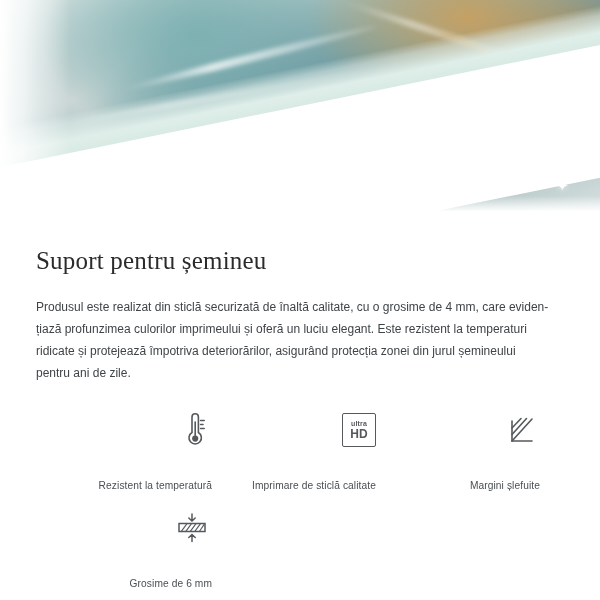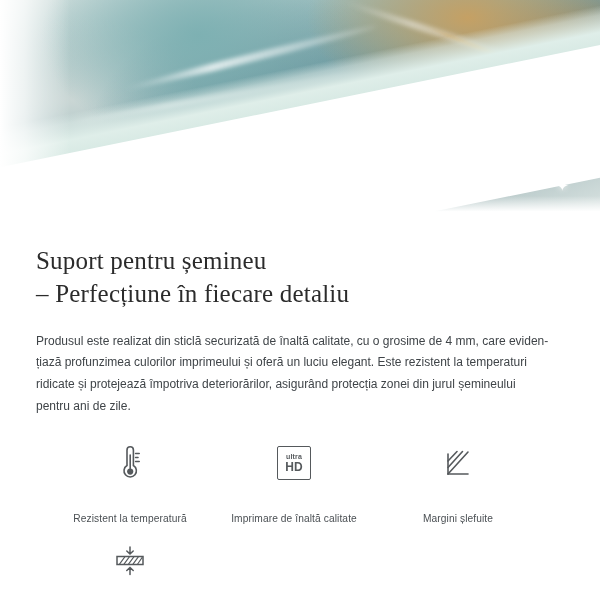--- a/index.html
+++ b/index.html
@@ -130,21 +130,21 @@
   .features {
     margin-top: 24px;
     display: grid;
     grid-template-columns: repeat(3, 1fr);
     row-gap: 16px;
     padding: 0 12px;
   }
   .feature {
     display: flex;
     flex-direction: column;
-    align-items: center;
+    align-items: flex-end;
     text-align: center;
   }
   .feature-icon {
     height: 42px;
     display: flex;
     align-items: center;
     justify-content: center;
     margin-bottom: 9px;
   }
   .feature-label {
@@ -188,21 +188,20 @@
     <div class="hero-left-fade"></div>
     <div class="hero-bottom-white"></div>
     <span class="sparkle sp1">✦</span>
     <span class="sparkle sp2">✦</span>
     <span class="sparkle sp3">✦</span>
   </div>
 
   <div class="content">
     <h1 class="title">
       <span>Suport pentru șemineu</span>
-      <span class="line2">– Perfecțiune în fiecare detaliu</span>
     </h1>
 
     <p class="body-text">Produsul este realizat din sticlă securizată de înaltă calitate, cu o grosime de 4 mm, care eviden­țiază profunzimea culorilor imprimeului și oferă un luciu elegant. Este rezistent la temperaturi ridicate și protejează împotriva deteriorărilor, asigurând protecția zonei din jurul șemineului pentru ani de zile.</p>
 
     <div class="features">
 
       <div class="feature">
         <div class="feature-icon">
           <svg width="34" height="38" viewBox="0 0 34 38" fill="none" stroke="#55595c" stroke-width="1.6" stroke-linecap="round">
             <path d="M14 6a3.2 3.2 0 0 1 6.4 0v15.5a6.2 6.2 0 1 1-6.4 0z"></path>
@@ -214,21 +213,21 @@
         <div class="feature-label">Rezistent la temperatură</div>
       </div>
 
       <div class="feature">
         <div class="feature-icon">
           <div class="ultrahd">
             <span class="u">ultra</span>
             <span class="hd">HD</span>
           </div>
         </div>
-        <div class="feature-label">Imprimare de înaltă calitate</div>
+        <div class="feature-label">Imprimare de sticlă calitate</div>
       </div>
 
 
 
       <div class="feature">
         <div class="feature-icon">
           <svg width="36" height="34" viewBox="0 0 36 34" fill="none" stroke="#55595c" stroke-width="1.6" stroke-linecap="round">
             <path d="M8 28 28 6"></path>
             <path d="M8 21.5 22.5 5.5"></path>
             <path d="M8 15 17 5.5"></path>

